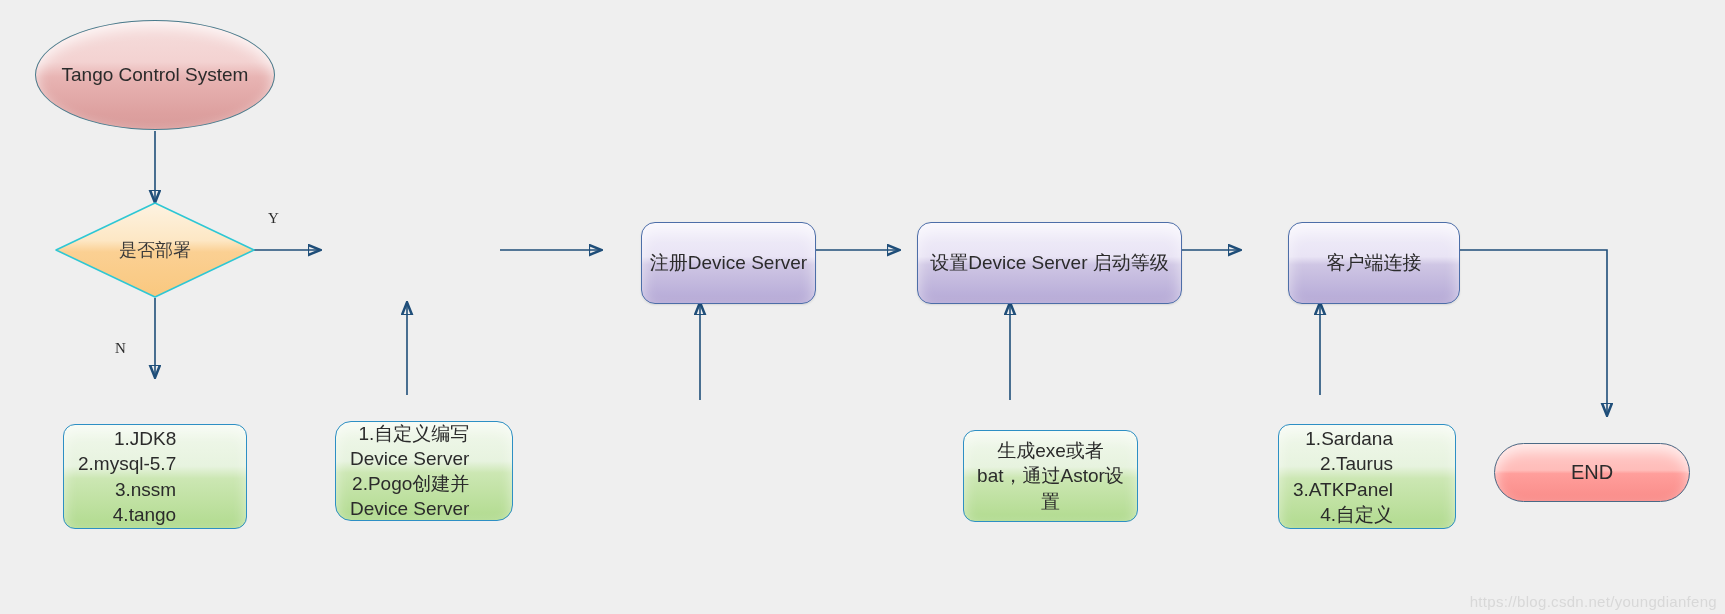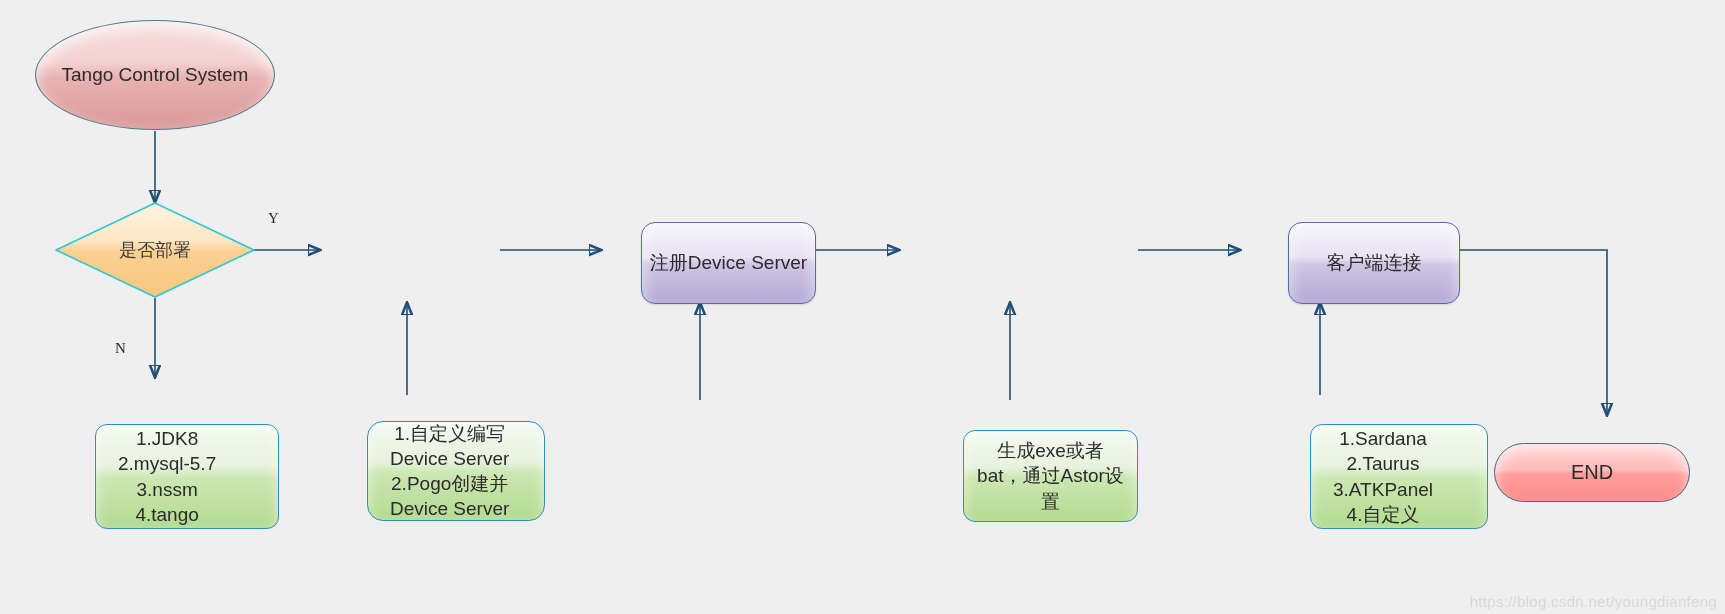--- a/index.html
+++ b/index.html
@@ -98,23 +98,22 @@
         #f1f8ec 0%,
         #e7f3df 40%,
         #cce7b3 52%,
         #b6dd95 92%,
         #b3dc92 100%);
     font-size: 19px;
     box-shadow: inset 0 7px 14px rgba(255,255,255,0.55);
   }
   .note.left-align {
     justify-content: flex-start;
-    text-align: center;
-    padding-left: 22px;
-    margin-left: 32px;
+    text-align: right;
+    padding-left: 14px;
   }
 
   
   #edges {
     position: absolute;
     left: 0;
     top: 0;
     width: 1725px;
     height: 614px;
     pointer-events: none;
@@ -193,20 +192,21 @@
     <div class="diamond-label">是否部署</div>
   </div>
 
   <div class="edge-label" style="left:268px; top:210px;">Y</div>
 
   <div class="edge-label" style="left:115px; top:340px;">N</div>
 
 
   <div class="node process" style="left:641px; top:222px; width:175px; height:82px;">注册Device Server</div>
 
+  <div class="node process" style="left:917px; top:222px; width:265px; height:82px;">设置Device Server 启动等级</div>
 
   <div class="node process" style="left:1288px; top:222px; width:172px; height:82px;">客户端连接</div>
 
   <div class="node terminator-pill" style="left:1494px; top:443px; width:196px; height:59px;">END</div>
 
   <div class="node note left-align" style="left:63px; top:424px; width:184px; height:105px;">1.JDK8
 2.mysql-5.7
 3.nssm
 4.tango</div>
 

